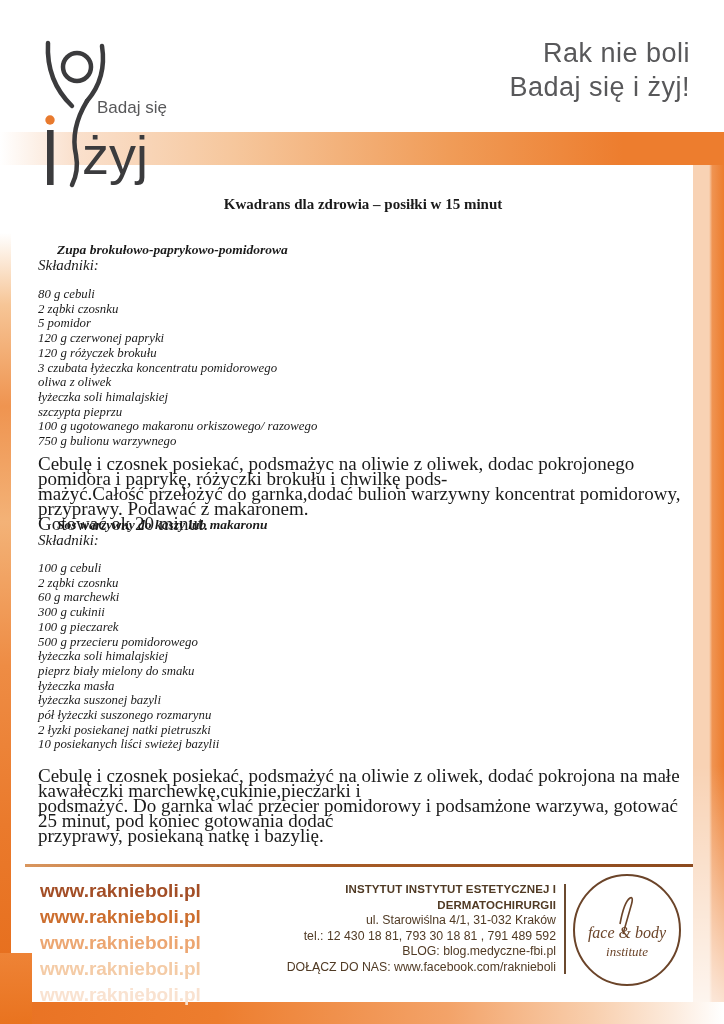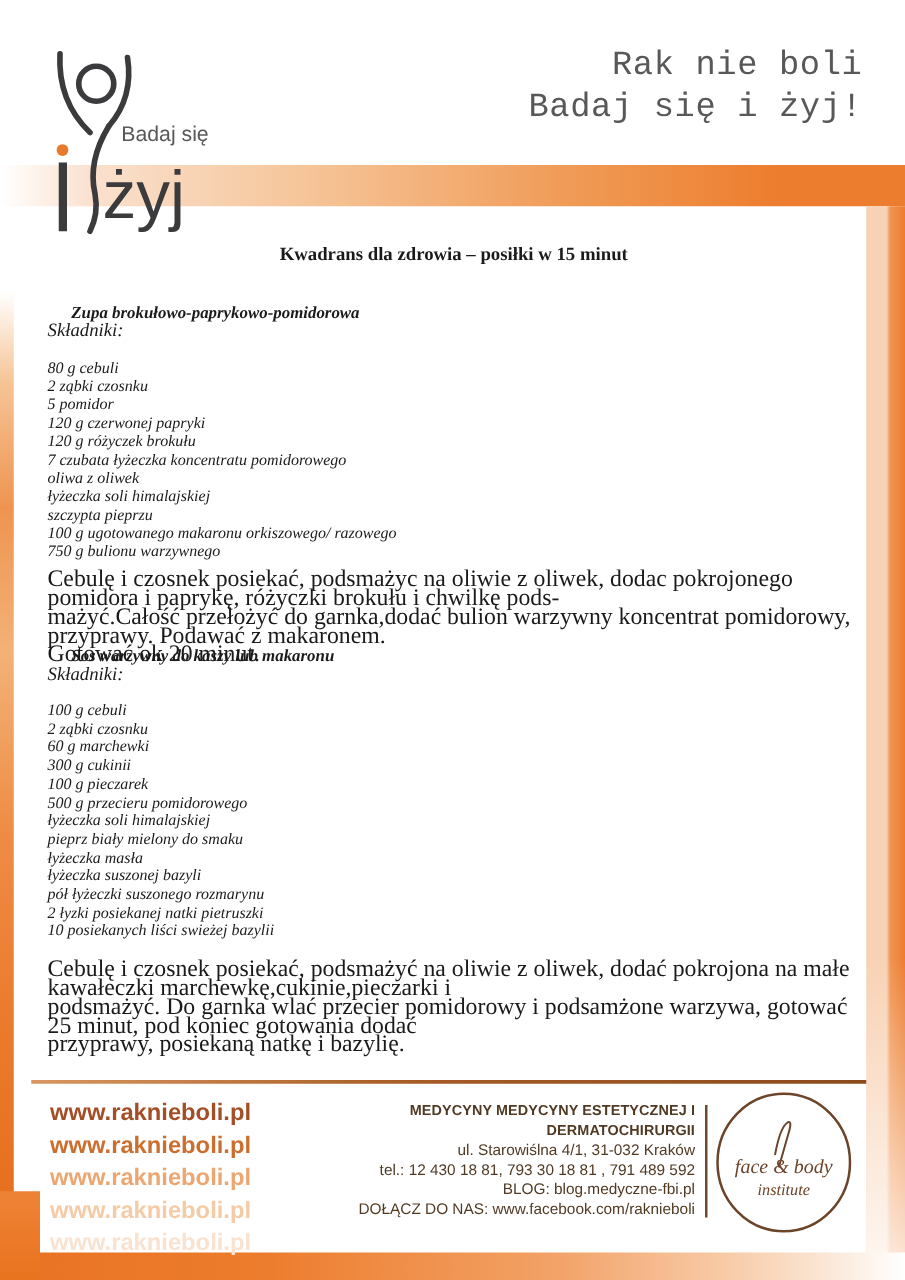--- a/index.html
+++ b/index.html
@@ -16,21 +16,21 @@
   .left-bar{position:absolute;left:0;top:233px;width:11px;height:722px;z-index:1;
         background:linear-gradient(180deg,#ffffff 0%,#f6c596 10%,#ef9450 24%,#f3b277 40%,#ee8c44 60%,#ea7a2c 82%,#e7701f 100%);}
   .corner-block{position:absolute;left:0;top:953px;width:32px;height:71px;z-index:2;
         background:linear-gradient(180deg,#ee8336 0%,#e9731f 100%);}
   .bottom-bar{position:absolute;left:0;top:1002px;width:724px;height:22px;z-index:1;
         background:linear-gradient(90deg,#e97223 0%,#ed7d2e 30%,#f3a369 62%,#f8cfae 82%,#fcebdd 93%,#ffffff 100%);}
 
   
   .logo-svg{position:absolute;left:26px;top:33px;z-index:2;}
   .slogan{position:absolute;right:34px;top:36px;text-align:right;z-index:2;
-        font-family:Liberation Mono, monospace;font-size:27px;line-height:34px;
+        font-family:Liberation Sans, sans-serif;font-size:27px;line-height:34px;
         color:#58585a;letter-spacing:.5px;}
 
   
   .doc-title{position:absolute;left:38px;top:196px;width:650px;text-align:center;
         font-size:15px;font-weight:bold;}
   .recipe-name{position:absolute;left:38px;font-size:13.5px;font-weight:bold;font-style:italic;margin-left:19px;}
   .skladniki{position:absolute;left:38px;font-size:15px;font-style:italic;}
   .ing-list{position:absolute;left:38px;font-size:12.8px;font-style:italic;line-height:14.7px;}
   .instructions{position:absolute;left:38px;width:652px;font-size:19px;line-height:15px;
         white-space:pre-line;}
@@ -83,21 +83,21 @@
   <div class="doc-title">Kwadrans dla zdrowia – posiłki w 15 minut</div>
 
   <div class="recipe-name" style="top:242px">Zupa brokułowo-paprykowo-pomidorowa</div>
   <div class="skladniki" style="top:257px">Składniki:</div>
   <div class="ing-list" style="top:287px">
       <div>80 g cebuli</div>
       <div>2 ząbki czosnku</div>
       <div>5 pomidor</div>
       <div>120 g czerwonej papryki</div>
       <div>120 g różyczek brokułu</div>
-      <div>7 czubata łyżeczka koncentratu pomidorowego</div>
+      <div>3 czubata łyżeczka koncentratu pomidorowego</div>
       <div>oliwa z oliwek</div>
       <div>łyżeczka soli himalajskiej</div>
       <div>szczypta pieprzu</div>
       <div>100 g ugotowanego makaronu orkiszowego/ razowego</div>
       <div>750 g bulionu warzywnego</div>
     </div>
   <div class="instructions" style="top:456px">Cebulę i czosnek posiekać, podsmażyc na oliwie z oliwek, dodac pokrojonego pomidora i paprykę, różyczki brokułu i chwilkę pods-
 mażyć.Całość przełożyć do garnka,dodać bulion warzywny koncentrat pomidorowy, przyprawy. Podawać z makaronem.
 Gotować ok 20 minut.</div>
 
@@ -126,21 +126,21 @@
 
   <div class="www-list">
       <div class="www-item">www.raknieboli.pl</div>
       <div class="www-item">www.raknieboli.pl</div>
       <div class="www-item">www.raknieboli.pl</div>
       <div class="www-item">www.raknieboli.pl</div>
       <div class="www-item">www.raknieboli.pl</div>
     </div>
 
   <div class="contact">
-    <div class="name">MEDYCYNY MEDYCYNY ESTETYCZNEJ I DERMATOCHIRURGII</div>
+    <div class="name">INSTYTUT INSTYTUT ESTETYCZNEJ I DERMATOCHIRURGII</div>
     <div>ul. Starowiślna 4/1, 31-032 Kraków</div>
     <div>tel.: 12 430 18 81, 793 30 18 81 , 791 489 592</div>
     <div>BLOG: blog.medyczne-fbi.pl</div>
     <div>DOŁĄCZ DO NAS: www.facebook.com/raknieboli</div>
   </div>
 
   <div class="footer-divider"></div>
 
   <svg class="fb-logo" width="122" height="122" viewBox="0 0 122 122">
     <ellipse cx="59" cy="58" rx="53" ry="55" fill="none" stroke="#6b4429" stroke-width="2"></ellipse>

